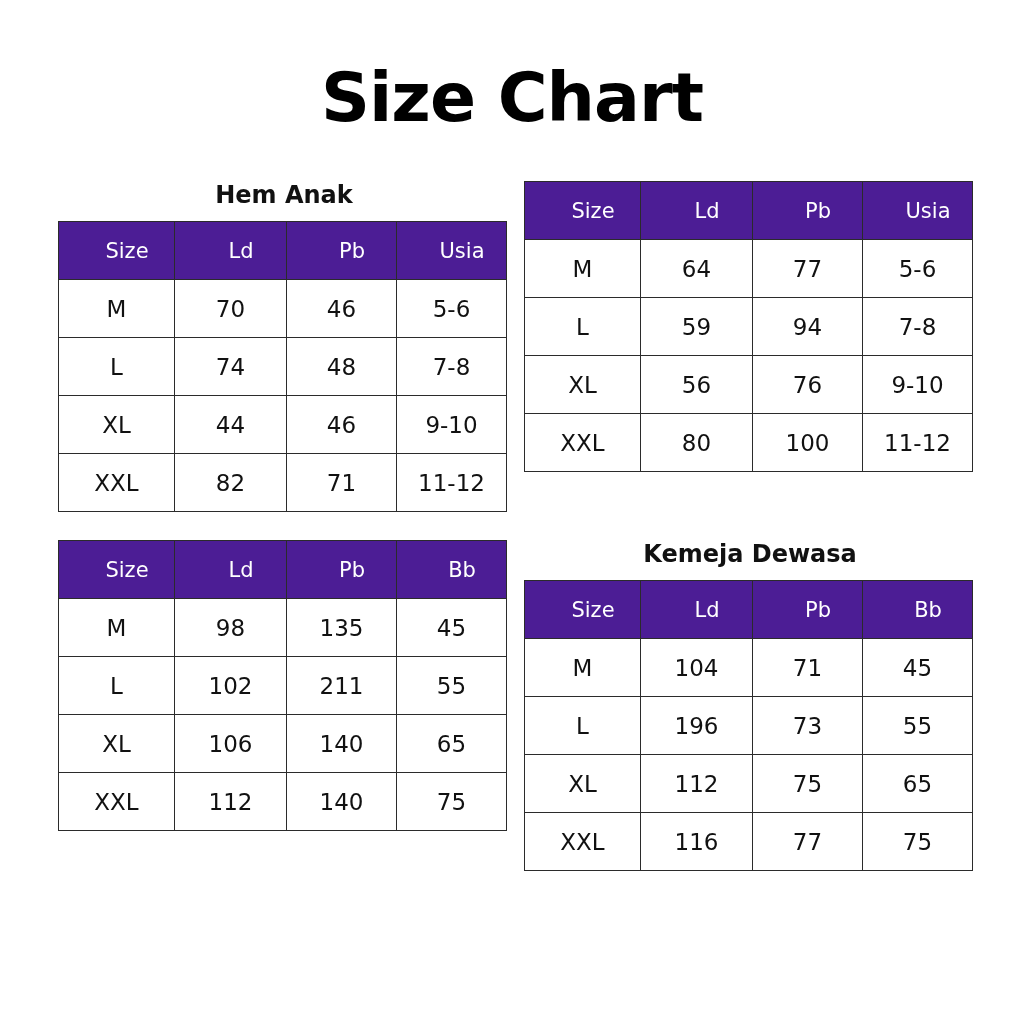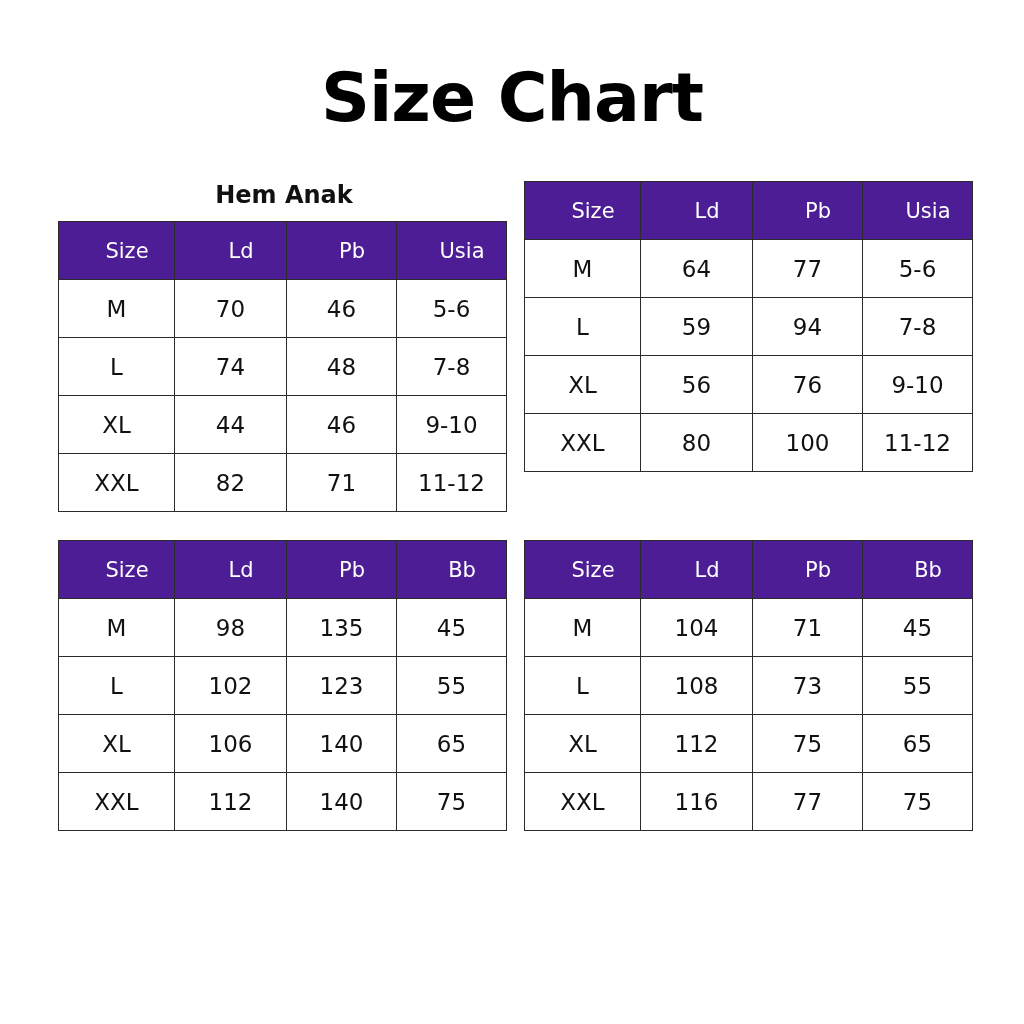--- a/index.html
+++ b/index.html
@@ -199,40 +199,41 @@
         <tbody>
           <tr>
             <td>M</td>
             <td>98</td>
             <td>135</td>
             <td>45</td>
           </tr>
           <tr>
             <td>L</td>
             <td>102</td>
-            <td>123</td>
+            <td>211</td>
             <td>55</td>
           </tr>
           <tr>
             <td>XL</td>
             <td>106</td>
             <td>140</td>
             <td>65</td>
           </tr>
           <tr>
             <td>XXL</td>
             <td>112</td>
             <td>140</td>
             <td>75</td>
           </tr>
         </tbody>
       </table>
     </div>
 
     <div class="table-block">
+      <div class="table-caption">Kemeja Dewasa</div>
       <table class="size-table">
         <colgroup>
             <col class="c0">
             <col class="c1">
             <col class="c2">
             <col class="c3">
           </colgroup>
         <thead>
           <tr>
             <th>Size</th>
@@ -243,21 +244,21 @@
         </thead>
         <tbody>
           <tr>
             <td>M</td>
             <td>104</td>
             <td>71</td>
             <td>45</td>
           </tr>
           <tr>
             <td>L</td>
-            <td>108</td>
+            <td>196</td>
             <td>73</td>
             <td>55</td>
           </tr>
           <tr>
             <td>XL</td>
             <td>112</td>
             <td>75</td>
             <td>65</td>
           </tr>
           <tr>

